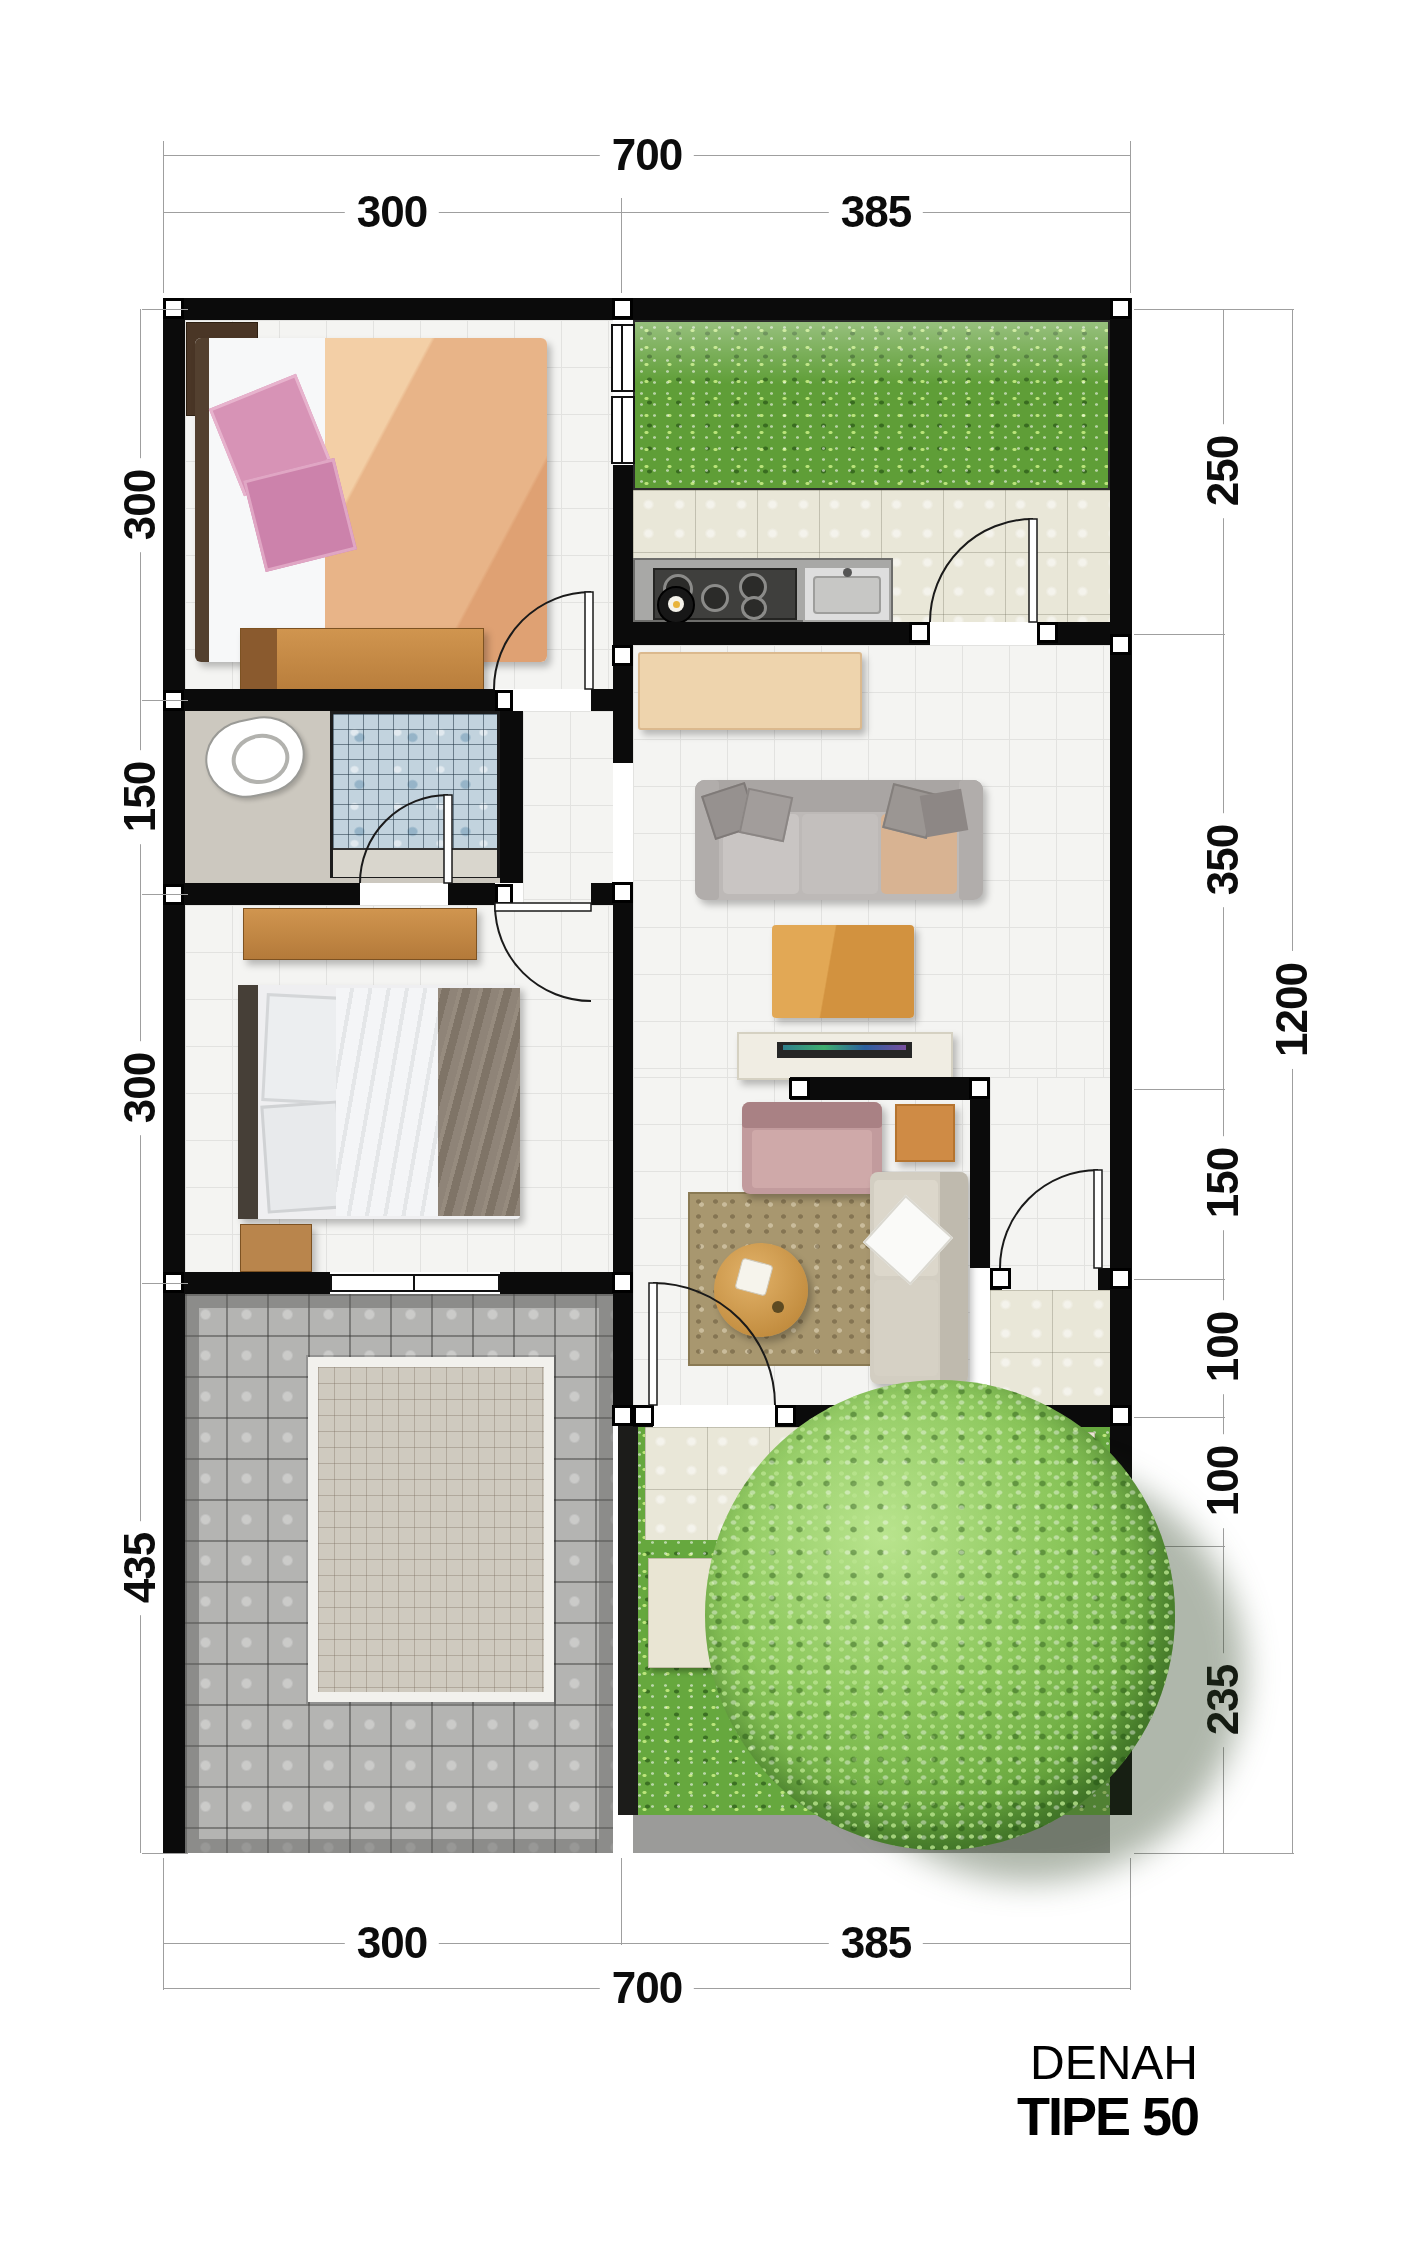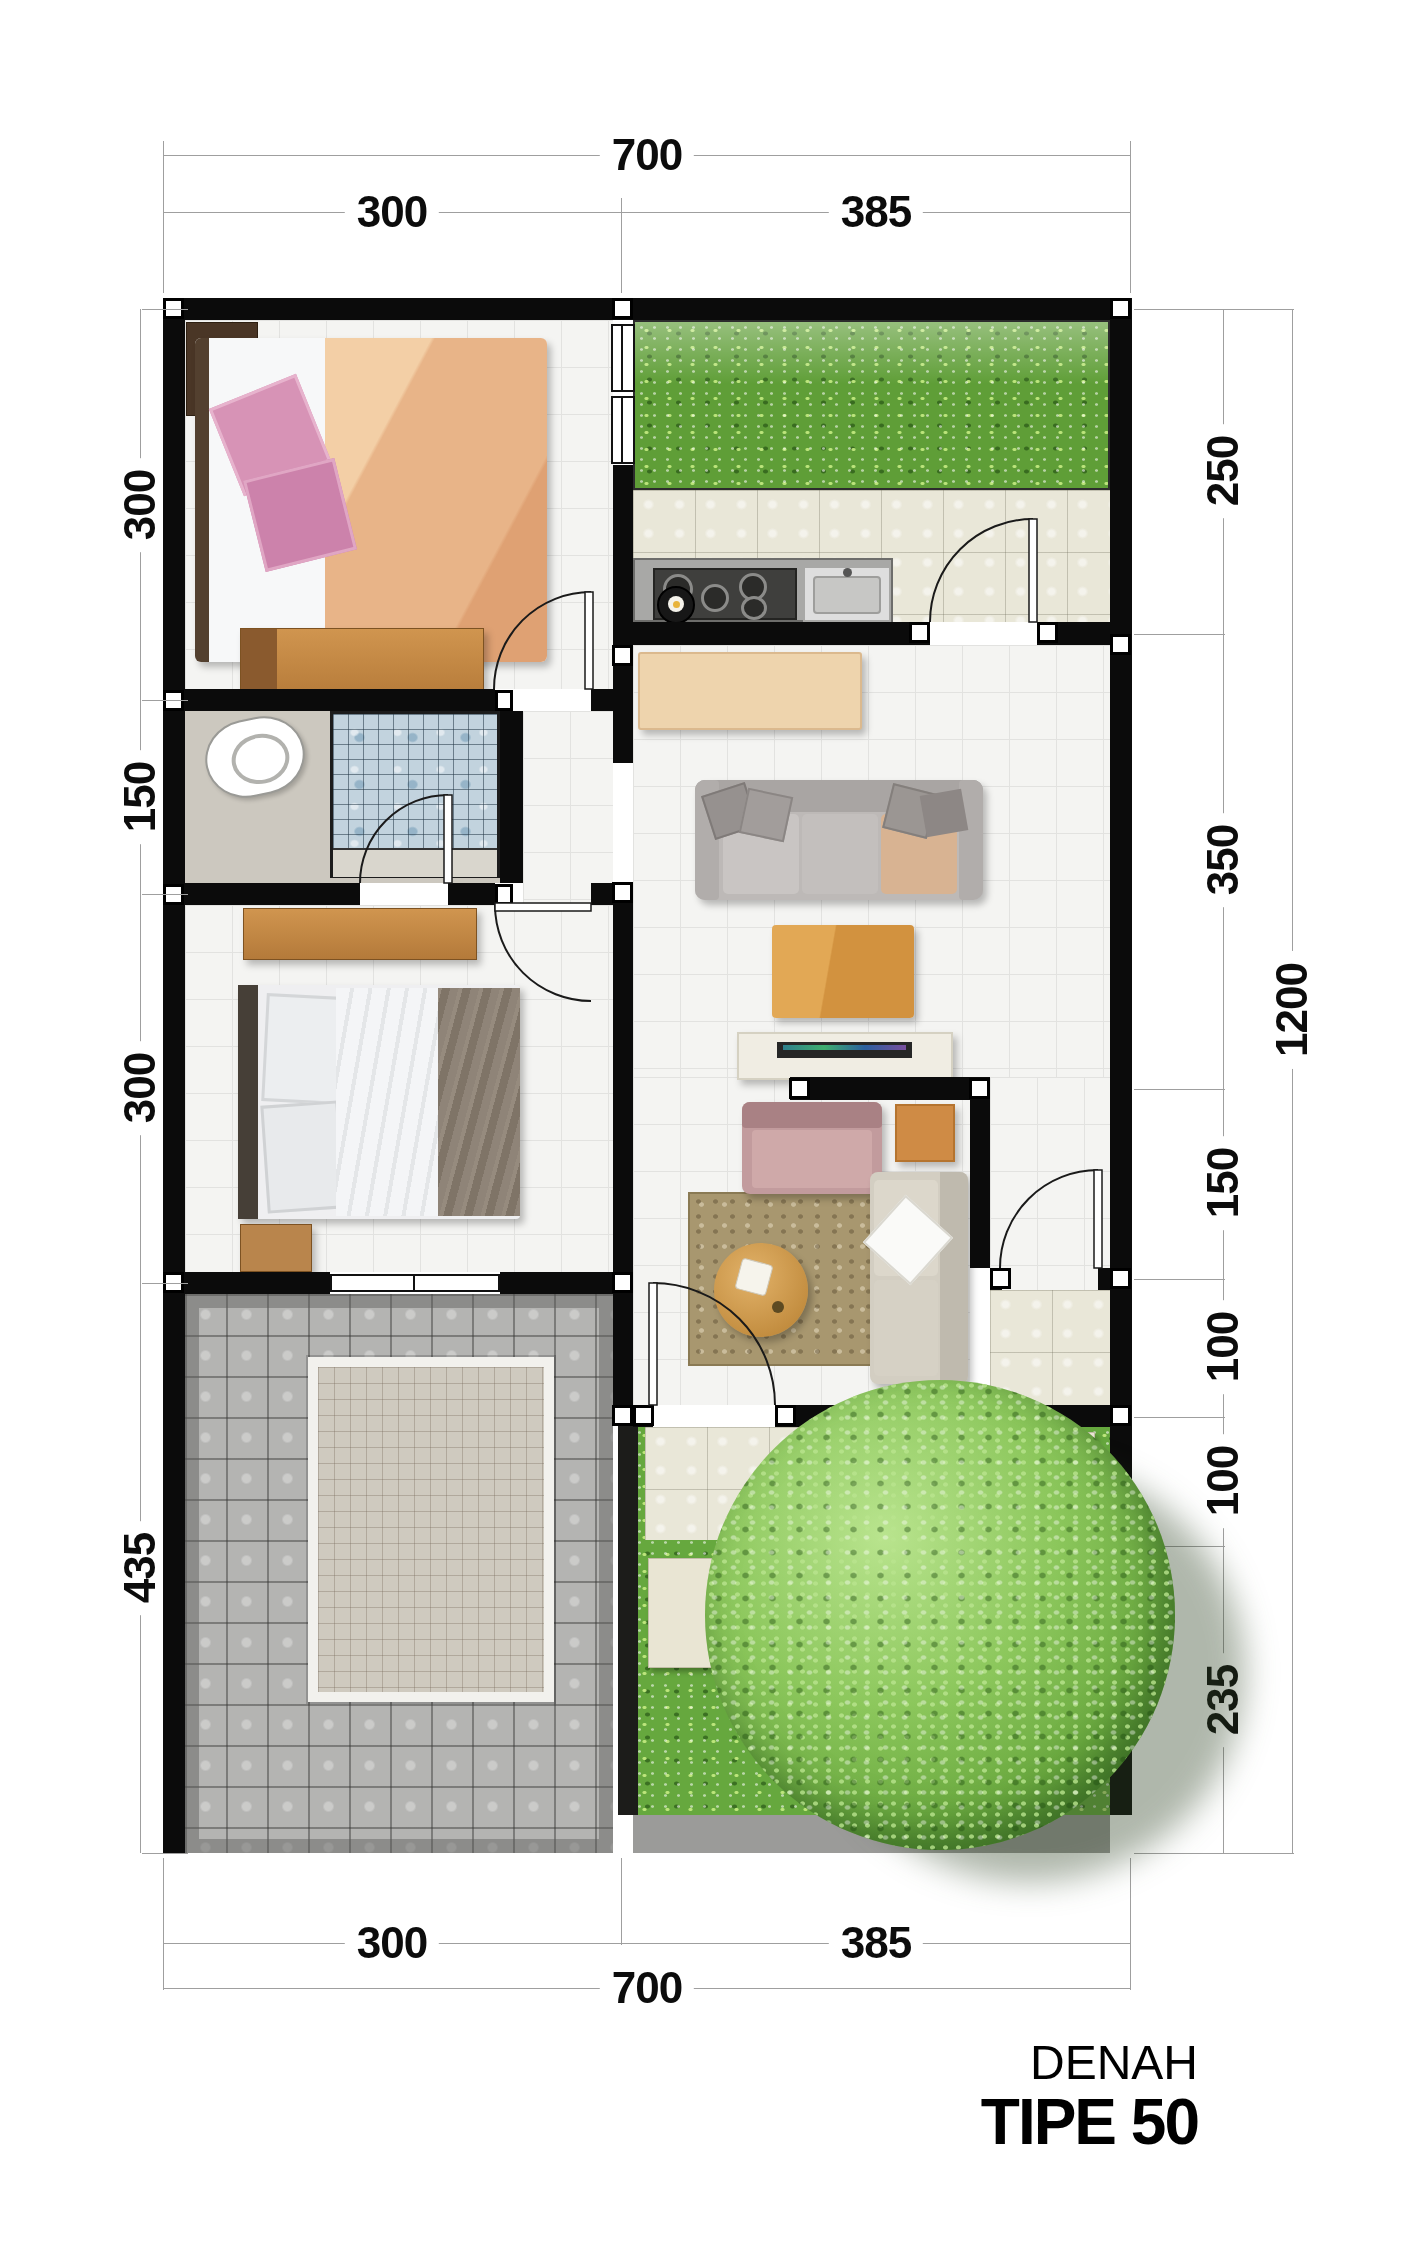--- a/index.html
+++ b/index.html
@@ -33,21 +33,21 @@
     background-image:linear-gradient(rgba(35,55,70,.55) 1px,transparent 1px),linear-gradient(90deg,rgba(35,55,70,.55) 1px,transparent 1px),radial-gradient(rgba(255,255,255,.5) 3px,transparent 5px),radial-gradient(rgba(120,160,185,.6) 4px,transparent 6px);
     background-size:15px 15px,15px 15px,43px 37px,53px 47px;border:3px solid #1c1c1c;box-sizing:border-box;}
   .stone{position:absolute;background:#e9e5d3;border:1px solid #c2bda6;box-shadow:3px 4px 5px rgba(0,0,0,.28);}
   .shadowed{box-shadow:4px 5px 7px rgba(0,0,0,.25);}
   
   .dl{position:absolute;background:#9f9f9f;z-index:55;}
   .dim{position:absolute;transform:translate(-50%,-50%);font-weight:600;font-size:44px;line-height:1;
        letter-spacing:-1px;color:#0c0c0c;background:#fff;padding:0 12px;white-space:nowrap;z-index:56;}
   .dim.rot{transform:translate(-50%,-50%) rotate(-90deg);}
   .title1{position:absolute;font-weight:500;font-size:48px;letter-spacing:0;color:#000;z-index:60;}
-  .title2{position:absolute;font-weight:900;font-size:64px;letter-spacing:-2px;color:#000;z-index:60;}
+  .title2{position:absolute;font-weight:900;font-size:54px;letter-spacing:-2px;color:#000;z-index:60;}
   svg.doors{position:absolute;left:0;top:0;z-index:45;}
   .furn{position:absolute;}
 </style>
 </head>
 <body>
 
 <div class="abs" style="inset:0;">
 
   <div class="tiles" style="left:185px;top:320px;width:428px;height:369px;"></div>
   <div class="abs" style="left:185px;top:711px;width:315px;height:172px;background:#ccc8bf;"></div>

